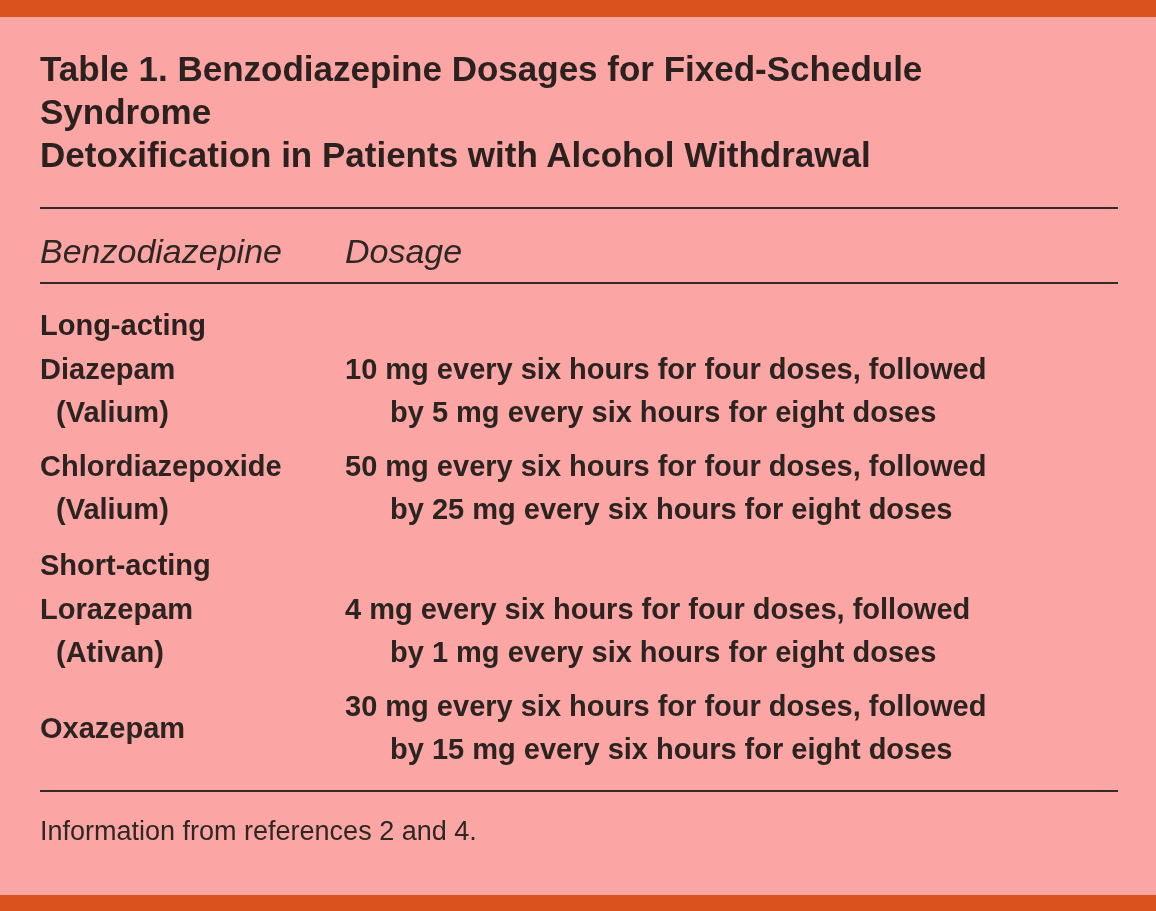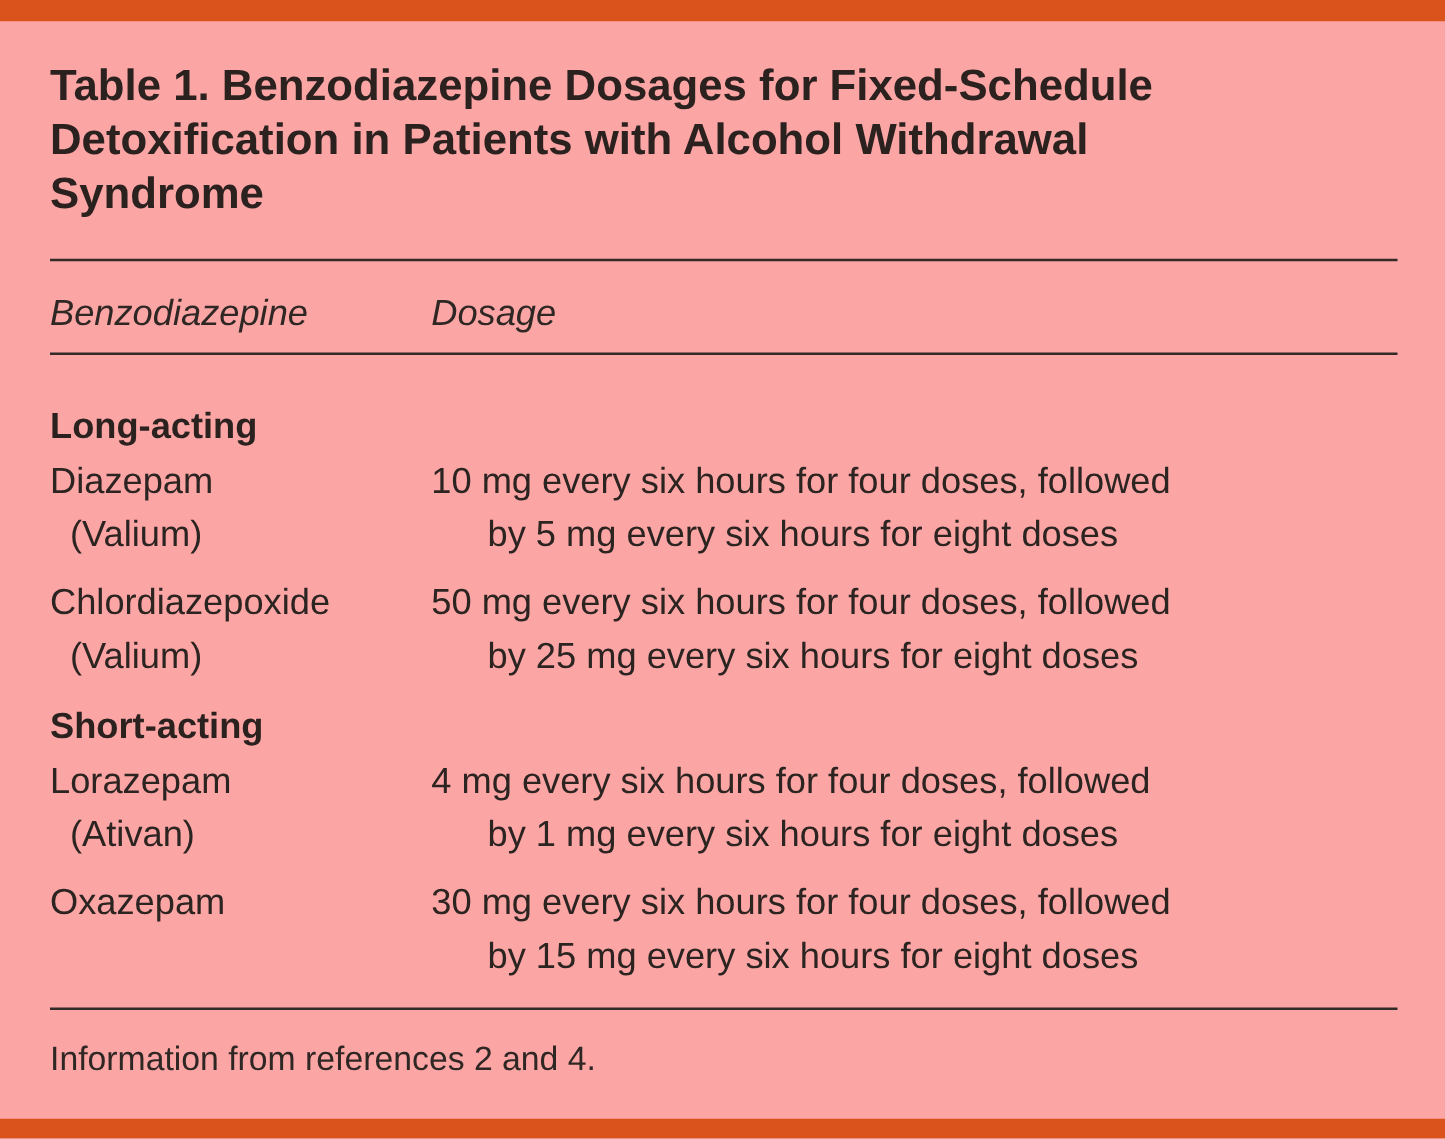--- a/index.html
+++ b/index.html
@@ -45,50 +45,51 @@
     border: none;
     border-top: 2px solid #332b27;
     margin: 0;
   }
   .rule-1 { margin-top: 31px; }
   .rule-2 { margin-top: 13px; }
   .rule-3 { margin-top: 19px; }
   .header-row {
     display: flex;
     margin-top: 24px;
-    font-size: 29px;
+    font-size: 34px;
     font-style: italic;
     line-height: 36px;
     color: #2e2724;
   }
   .col-drug {
     width: 305px;
     flex: 0 0 auto;
   }
   .col-dose {
     flex: 1 1 auto;
   }
   .table-body {
-    margin-top: 34px;
+    margin-top: 18px;
     font-size: 29px;
     line-height: 43px;
   }
   .section-heading {
     font-weight: bold;
     font-size: 29px;
     line-height: 46px;
     color: #2b2220;
   }
   .section-heading.second {
     margin-top: 4px;
   }
   .row {
     display: flex;
     margin-bottom: 11px;
-    align-items: flex-start;
+    align-items: center;
+    font-weight: bold;
   }
   .drug-brand {
     padding-left: 16px;
   }
   .dose-line2 {
     padding-left: 45px;
   }
   .footnote {
     margin-top: 22px;
     font-size: 27px;
@@ -98,22 +99,22 @@
 </style>
 </head>
 <body>
 
 <div class="page">
   <div class="accent-bar top"></div>
 
   <div class="content">
     <h1 class="title">
       <div>Table 1. Benzodiazepine Dosages for Fixed-Schedule</div>
+      <div>Syndrome</div>
       <div>Detoxification in Patients with Alcohol Withdrawal</div>
-      <div>Syndrome</div>
     </h1>
 
     <hr class="rule rule-1">
 
     <div class="header-row">
       <div class="col-drug">Benzodiazepine</div>
       <div class="col-dose">Dosage</div>
     </div>
 
     <hr class="rule rule-2">

